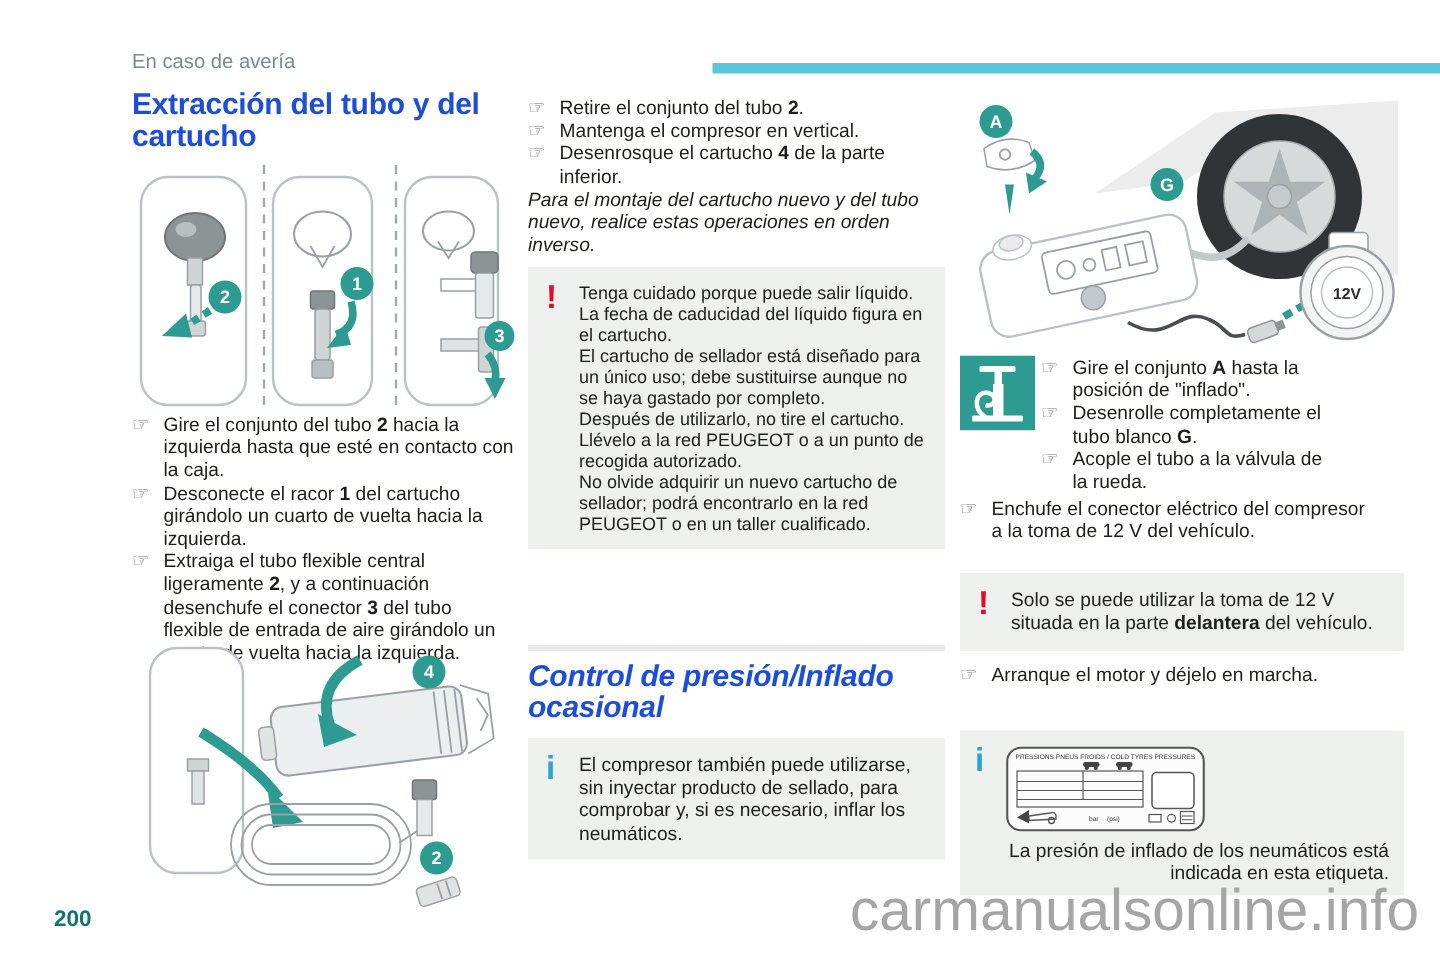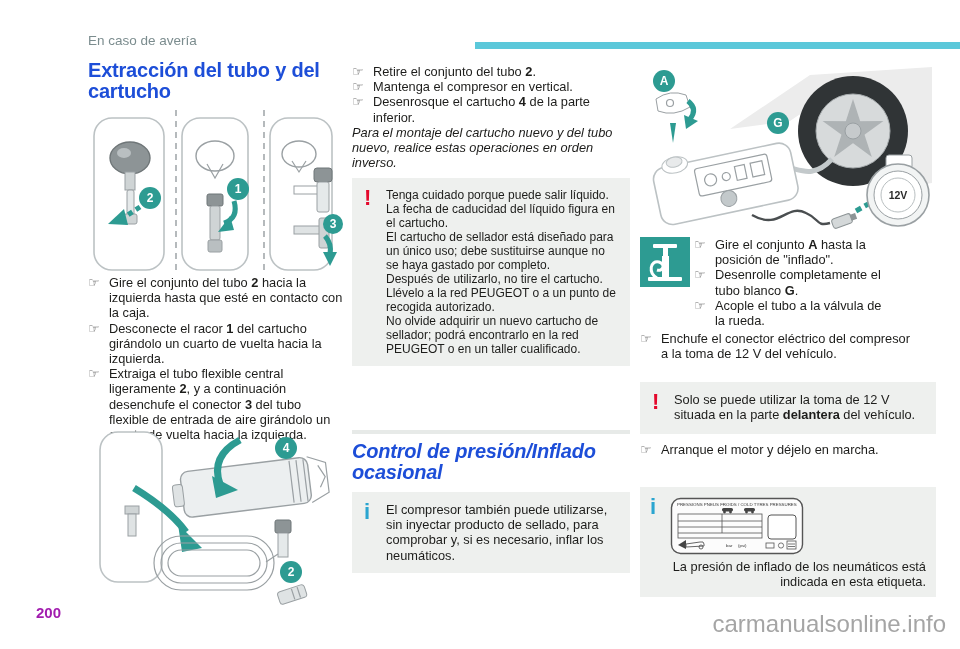--- a/index.html
+++ b/index.html
@@ -53,22 +53,22 @@
   #pump-steps { margin-left:4px; width:196px; }
   #plug-step  { position:absolute; top:271px; width:280px; display:flex; }
   #right-warning { position:absolute; top:322px; width:296px; min-height:52px; }
   #start-step { position:absolute; top:382px; width:296px; display:flex; }
   #right-info { position:absolute; top:427px; width:296px; min-height:107px; padding:8px 10px; position:absolute; }
   #right-info .inner { margin-left:20px; }
   #right-info .imark { position:absolute; left:10px; top:10px; }
   #right-info p { margin:4px 0 0 2px;text-align:right; }
   #label-svg { display:block; margin:2px 0 2px 0; }
 
-  .pagenum { position:absolute; left:36px; top:604px; font-size:15px; font-weight:bold; color:#a21caf; }
-  .watermark { position:absolute; right:14px; top:610px; font-size:24px; color:#a5a5a5; }
+  .pagenum { position:absolute; left:36px; top:604px; font-size:15px; font-weight:bold; color:#0f766e; }
+  .watermark { position:absolute; right:14px; top:586px; font-size:39px; color:#a5a5a5; }
 
   svg .outl { fill:#ffffff; stroke:#bcc2c4; stroke-width:1.6; }
   svg .thin { fill:none; stroke:#9aa0a3; stroke-width:1.2; }
   svg .dash { stroke:#a3a9ac; stroke-width:1.6; stroke-dasharray:6 5; }
   svg .teal { fill:#2d9b92; }
   svg .tealst { stroke:#2d9b92; fill:none; }
   svg .figno { fill:#ffffff; font-size:12px; font-weight:bold; text-anchor:middle; font-family:"Liberation Sans",sans-serif; }
 </style>
 </head>
 <body>

